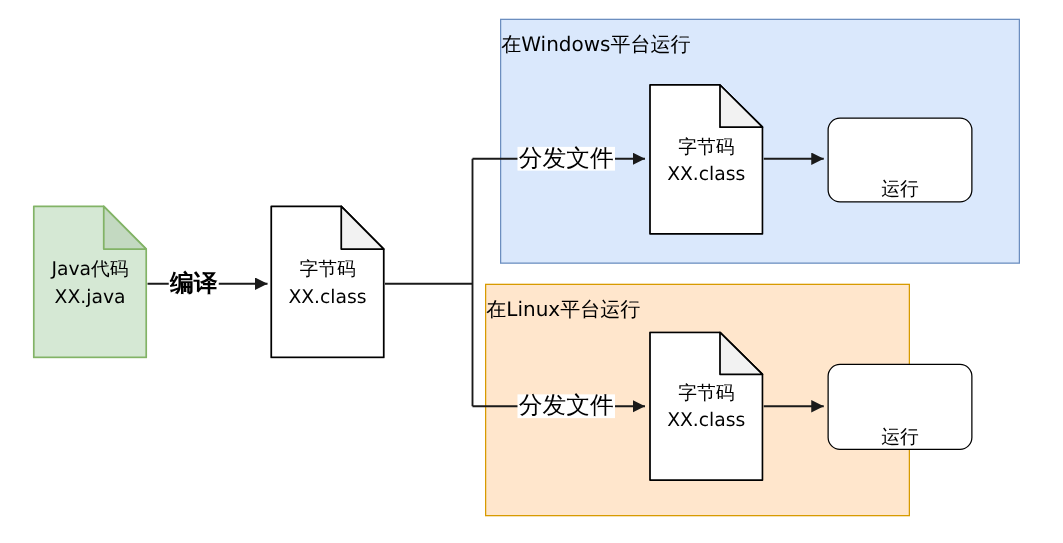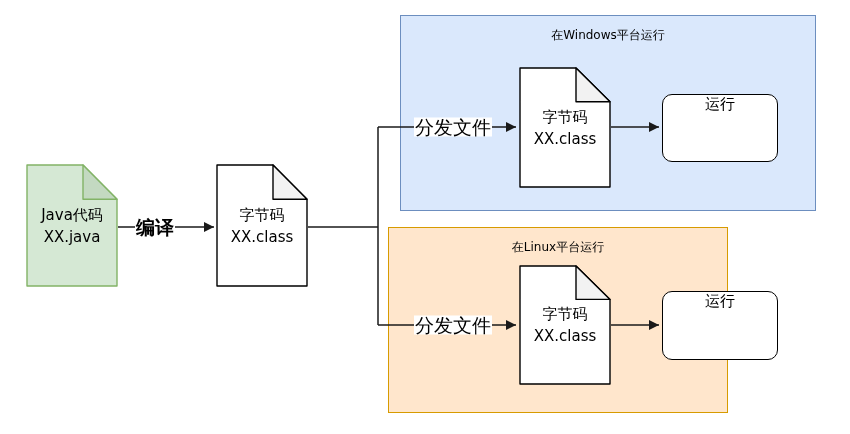--- a/index.html
+++ b/index.html
@@ -37,22 +37,22 @@
   .group-box.linux {
     left: 388px; top: 227px;
     width: 340px; height: 186px;
     background: #ffe6cc;
     border: 1.4px solid #d79b00;
   }
   .group-title {
     position: absolute;
     left: 0; top: 9px;
     width: 100%;
-    text-align: center;
-    font-size: 12px;
+    text-align: left;
+    font-size: 16px;
     line-height: 21px;
     white-space: nowrap;
   }
 
   
   .doc-node {
     position: absolute;
     z-index: 3;
   }
   .doc-node svg {
@@ -79,21 +79,21 @@
   .doc-linux    { left: 519px; top: 265px; width: 92px; height: 120px; }
 
   
   .run-node {
     position: absolute;
     z-index: 3;
     background: #ffffff;
     border: 1.4px solid #000000;
     border-radius: 10px;
     display: flex;
-    align-items: flex-start;
+    align-items: flex-end;
     justify-content: center;
     font-size: 15px;
     white-space: nowrap;
   }
   .run-windows { left: 662px; top: 94px;  width: 116px; height: 68px; }
   .run-linux   { left: 662px; top: 291px; width: 116px; height: 69px; }
 
   
   .edge-label {
     position: absolute;

